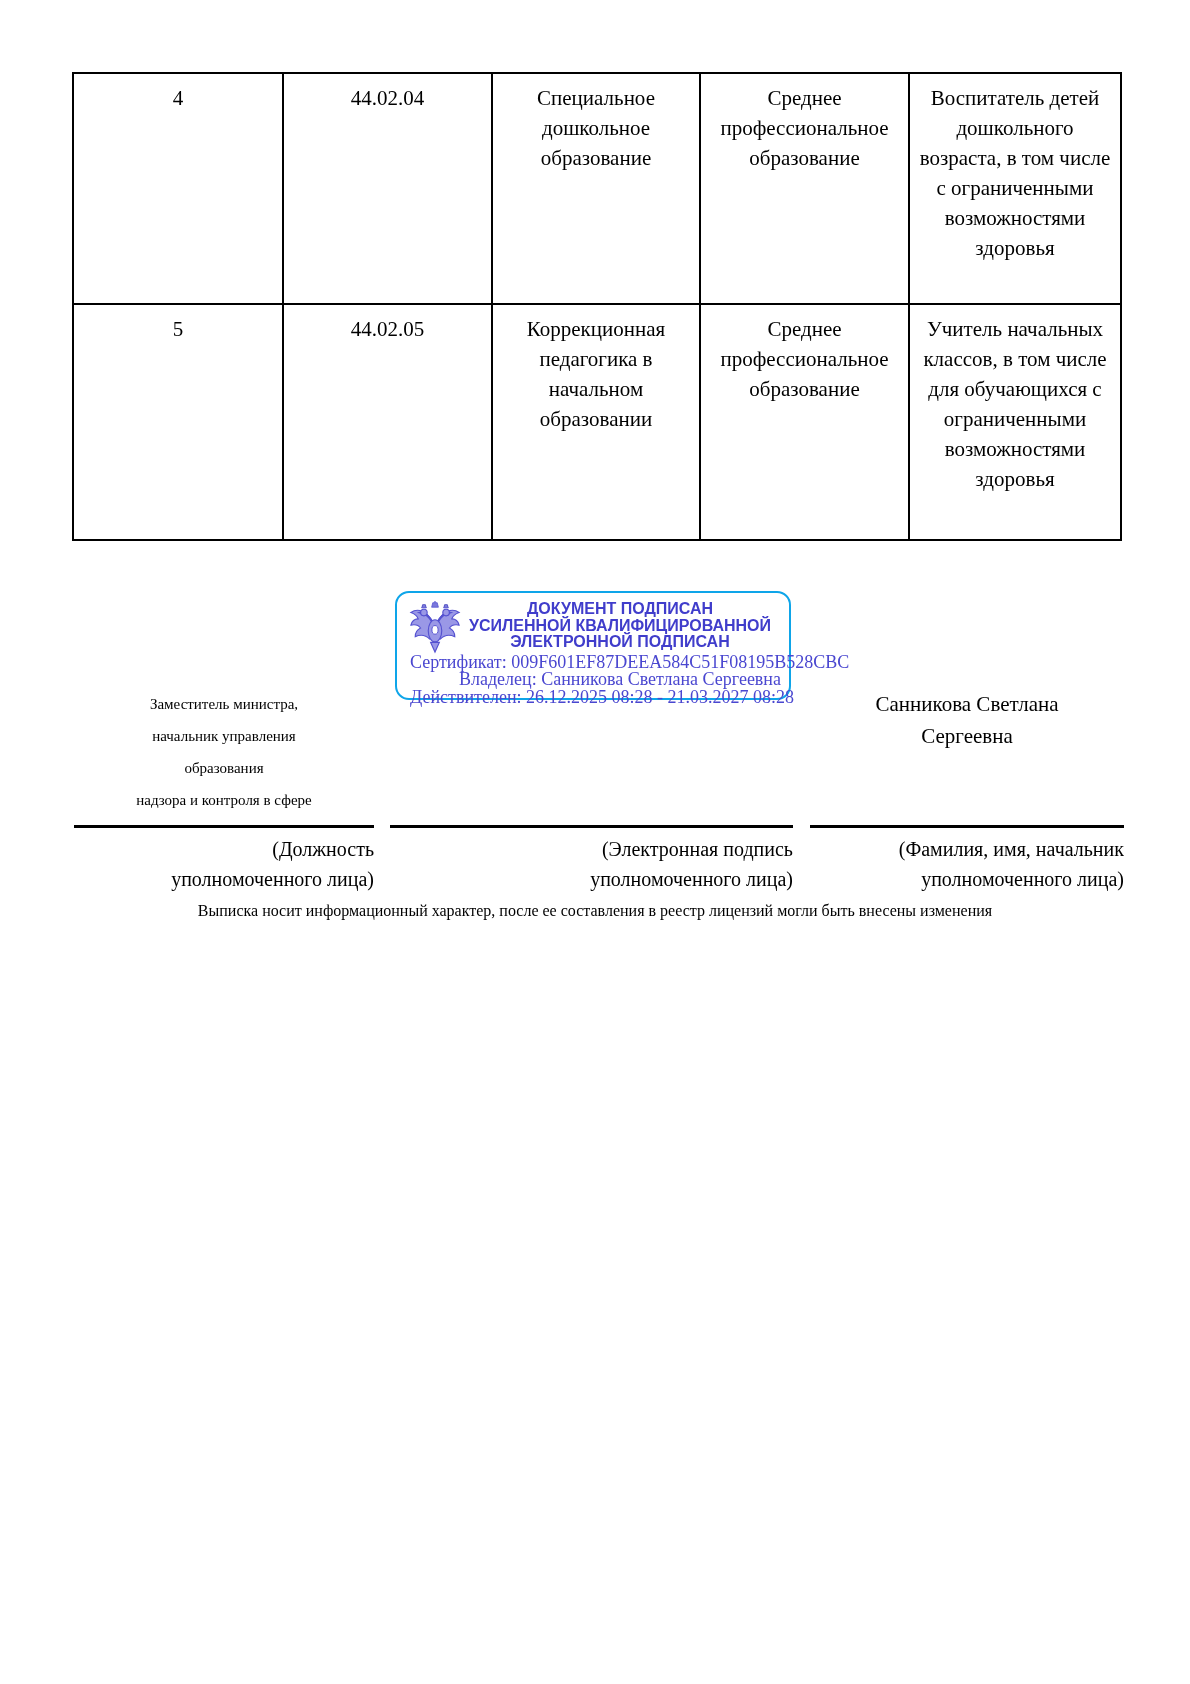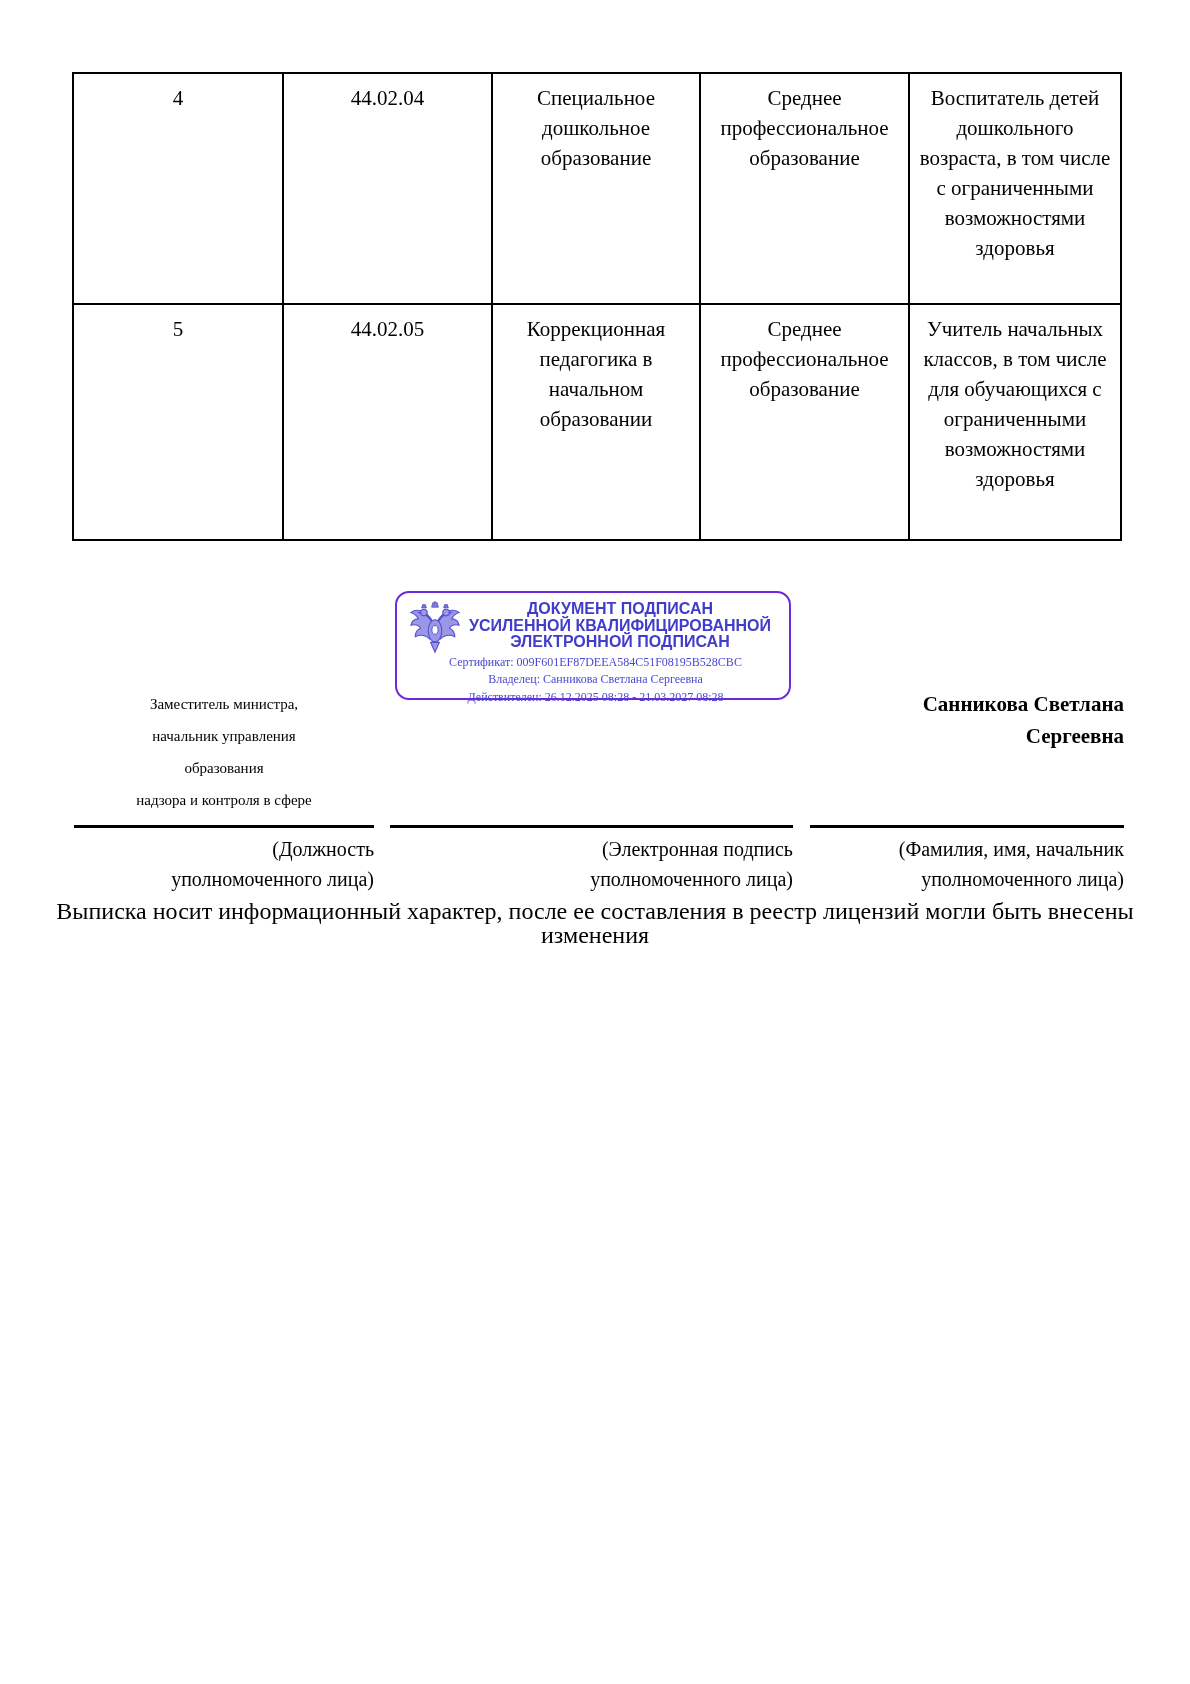--- a/index.html
+++ b/index.html
@@ -25,67 +25,67 @@
     padding:9px 7px 0 7px;
     font-size:21px;line-height:30px;
   }
   tr.row-4{height:231px;}
   tr.row-5{height:236px;}
 
   
   .stamp{
     position:absolute;left:395px;top:591px;
     width:392px;height:105px;
-    border:2px solid #6d28d9;
+    border:2px solid #0ea5e9;
     border-radius:14px;
     background:#fff;
   }
   .stamp-emblem{position:absolute;left:11px;top:7px;width:54px;height:54px;}
   .stamp-titles{
     margin:8px 8px 0 62px;
     text-align:center;
     font-family:"Liberation Sans", sans-serif;
     font-weight:bold;
     font-size:16px;line-height:16.5px;
     color:#403dcb;
     white-space:nowrap;
   }
   .stamp-details{
     margin:3px 8px 0 13px;
     font-family:"Liberation Serif", serif;
-    font-size:12px;line-height:17.5px;
+    font-size:18px;line-height:17.5px;
     color:#4a47d0;
-    text-align:center;
+    text-align:right;
     white-space:nowrap;
   }
 
   
   .pos-block{
     position:absolute;left:74px;top:688px;width:300px;
     text-align:center;font-size:15px;line-height:32px;
   }
   .name-block{
     position:absolute;left:810px;top:688px;width:314px;
-    text-align:right;font-size:21px;line-height:32px;font-weight:bold;
+    text-align:center;font-size:21px;line-height:32px;
   }
   .sig-line{position:absolute;top:825px;height:3px;background:#000;}
   .sig-line.pos{left:74px;width:300px;}
   .sig-line.sig{left:390px;width:403px;}
   .sig-line.name{left:810px;width:314px;}
   .sig-label{
     position:absolute;top:834px;
     text-align:right;font-size:20px;line-height:30px;
   }
   .sig-label.pos{left:74px;width:300px;}
   .sig-label.sig{left:390px;width:403px;}
   .sig-label.name{left:810px;width:314px;}
 
   .disclaimer{
     position:absolute;left:0;right:0;top:899px;
-    text-align:center;font-size:24px;line-height:24px;
+    text-align:center;font-size:16px;line-height:24px;
   }
 </style>
 </head>
 <body>
 
 <div class="page">
 
   <table class="programs">
     <colgroup>
       <col style="width:210px">

